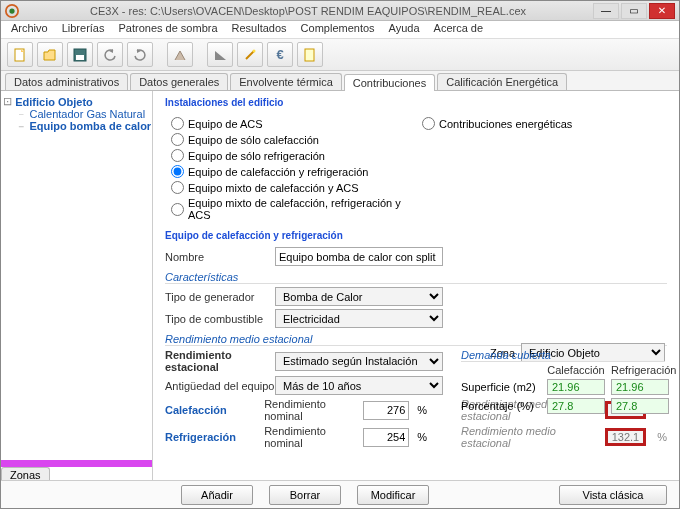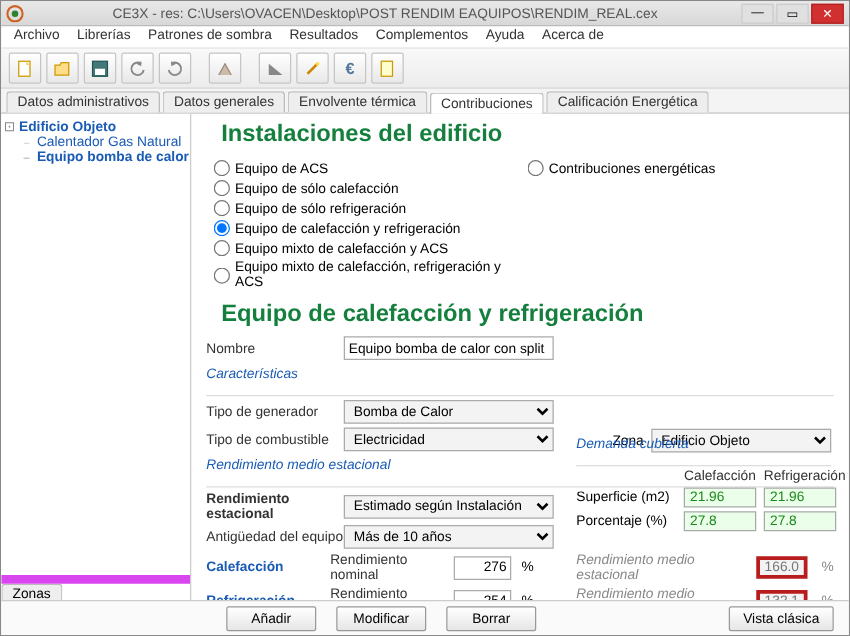--- a/index.html
+++ b/index.html
@@ -23,35 +23,35 @@
 .sidebar { width: 152px; border-right: 1px solid #ccc; background: #fff; display:flex;flex-direction:column;}
 .tree { flex:1; padding: 4px 2px; overflow:hidden;}
 .tree-root { color: #1a5bb5; font-weight: bold; display:flex;align-items:center;gap:3px;}
 .tree-root::before{content:"⊡";color:#888;font-weight:normal;}
 .tree-item { color: #1a5bb5; padding-left: 16px; display:flex;align-items:center;gap:3px; white-space:nowrap;}
 .tree-item.bold{font-weight:bold;}
 .tree-item::before{content:"⎯";color:#bbb;font-size:9px;margin-right:3px;}
 .sidebar-bottom { height:20px;border-top:7px solid #d946ef;display:flex;align-items:flex-start;}
 .sidebar-tab{border:1px solid #bbb;border-bottom:none;padding:1px 8px;background:#eee;border-radius:3px 3px 0 0;}
 .main { flex:1; padding: 6px 12px 6px 12px; overflow:hidden; position:relative;}
-h1.section { color: #15803d; font-weight: bold; font-size: 19px; margin: 0 0 6px 12px;}
+h1.section { color: #1d4ed8; font-weight: bold; font-size: 10px; margin: 0 0 6px 0;}
 .radio-row { display:flex; align-items:center; margin: 3px 0 3px 6px;}
 .radio-row input{margin:0 4px 0 0;}
 .two-col-radio{display:flex;}
 .two-col-radio > div{flex:1;}
 .form-row{display:flex;align-items:center;margin:3px 0;}
 .form-label{width:110px;color:#333;}
 .form-label.bold{font-weight:bold;}
 .form-label.blue{color:#1a5bb5;font-weight:bold;}
 input.text, select { height: 19px; border: 1px solid #aaa; background: #fff; padding: 0 3px; font-size:11px;}
 select{background:#f3f3f3;}
 .wide{width:168px;}
 .mid{width:168px;}
 .small{width:46px;text-align:right;}
-.group-title{color:#1a5bb5;font-style:italic;margin:5px 0 2px 0;border-bottom:1px solid #ddd;padding-bottom:11px;}
+.group-title{color:#1a5bb5;font-style:italic;margin:5px 0 2px 0;border-bottom:1px solid #ddd;padding-bottom:0;}
 .demanda-box{position:absolute;right:14px;top:244px;width:204px;}
 .demanda-box .group-title{margin-top:14px;}
 .dm-grid{display:grid;grid-template-columns:80px 58px 58px;gap:3px 6px;align-items:center;}
 .dm-head{color:#333;text-align:center;}
 .dm-val{border:1px solid #aaa;background:#eafeea;color:#1a8a1a;padding:1px 4px;text-align:left;height:16px;}
 .zona-row{position:absolute;right:14px;top:252px;display:flex;align-items:center;gap:6px;}
 .zona-row select{width:144px;}
 .rend-right{color:#888;font-style:italic;}
 .rend-val{border:3px solid #b91c1c;background:#f3f3f3;color:#777;width:44px;height:18px;display:inline-flex;align-items:center;padding:0 4px;margin:0 3px;}
 .footer{height:28px;border-top:1px solid #ccc;display:flex;align-items:center;padding:0 12px;gap:16px;background:#fafafa;}
@@ -279,18 +279,18 @@
         <span style="width:6px;"></span>
         <span class="rend-val">132.1</span>
         <span class="pct" style="color:#888;">%</span>
       </div>
     </div>
   </div>
 
   <div class="footer">
     <div style="width:152px;"></div>
     <div class="btn">Añadir</div>
+    <div class="btn">Borrar</div>
     <div class="btn">Modificar</div>
-    <div class="btn">Borrar</div>
     <div class="spacer"></div>
-    <div class="btn" style="width:84px;">Vista clásica</div>
+    <div class="btn" style="width:108px;">Vista clásica</div>
   </div>
 </div>
 
 </body></html>

